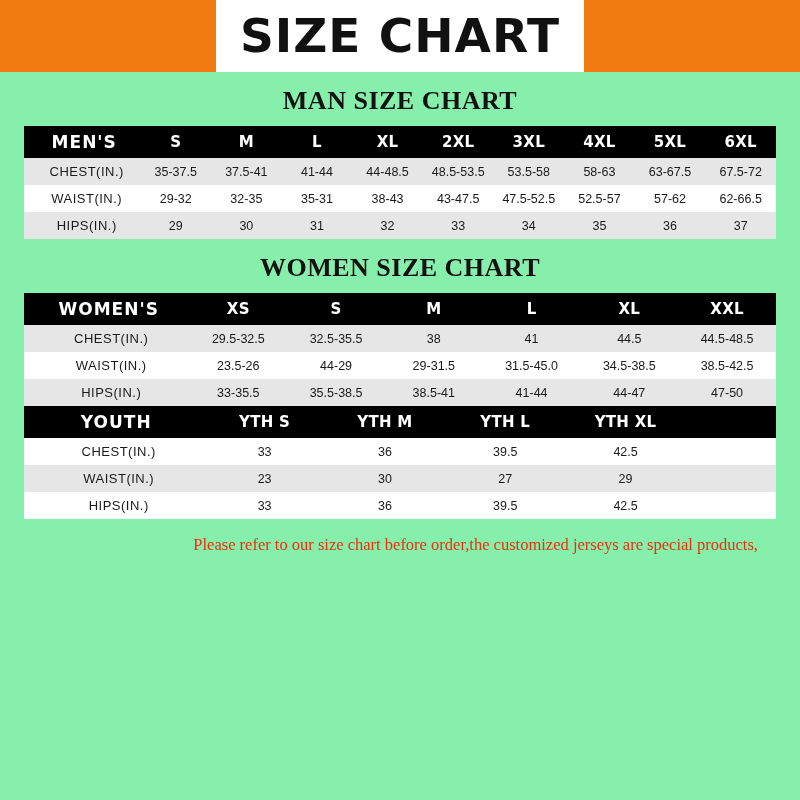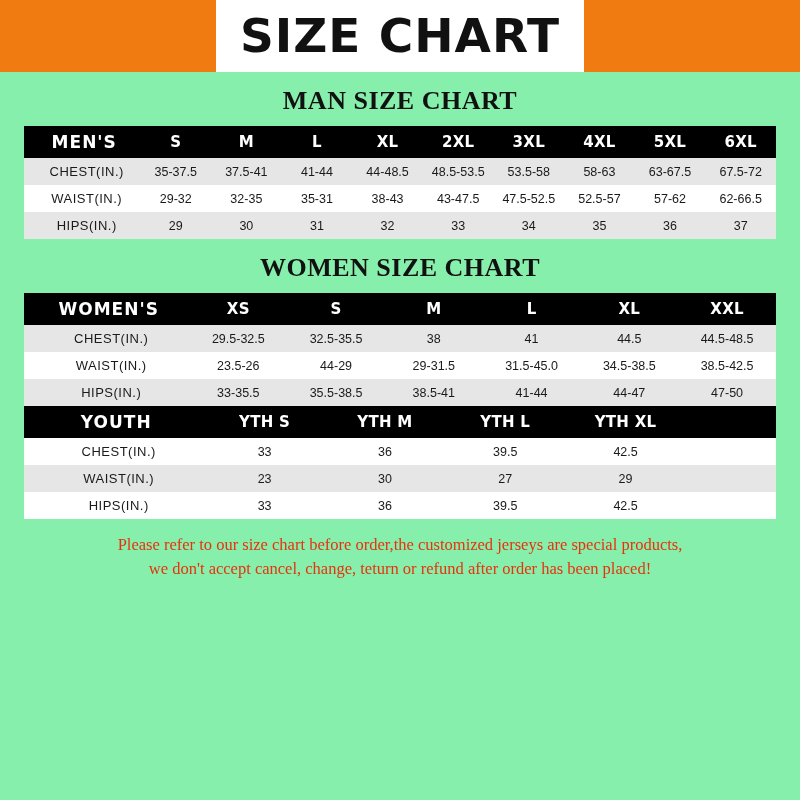--- a/index.html
+++ b/index.html
@@ -106,21 +106,21 @@
   }
   .footer-note {
     margin-top: 14px;
     padding: 0 18px;
     text-align: center;
     color: #e8320c;
     font-family: "Liberation Serif", serif;
     font-size: 16.5px;
     line-height: 1.45;
   }
-  .footer-note div { white-space: nowrap; }
+  .footer-note div { white-space: nowrap; text-align: right; }
 </style>
 </head>
 <body>
 
 <div class="page">
 
   <div class="header-bar">
     <div class="side" style="left:0"></div>
     <div class="side" style="right:0"></div>
     <div class="header-title">SIZE CHART</div>
@@ -291,17 +291,16 @@
           <td>36</td>
           <td>39.5</td>
           <td>42.5</td>
           <td></td>
         </tr>
       </tbody>
     </table>
 
     <div class="footer-note">
       <div>Please refer to our size chart before order,the customized jerseys are special products,</div>
-      <div>we don't accept cancel, change, teturn or refund after order has been placed!</div>
     </div>
 
   </div>
 </div>
 
 </body></html>

